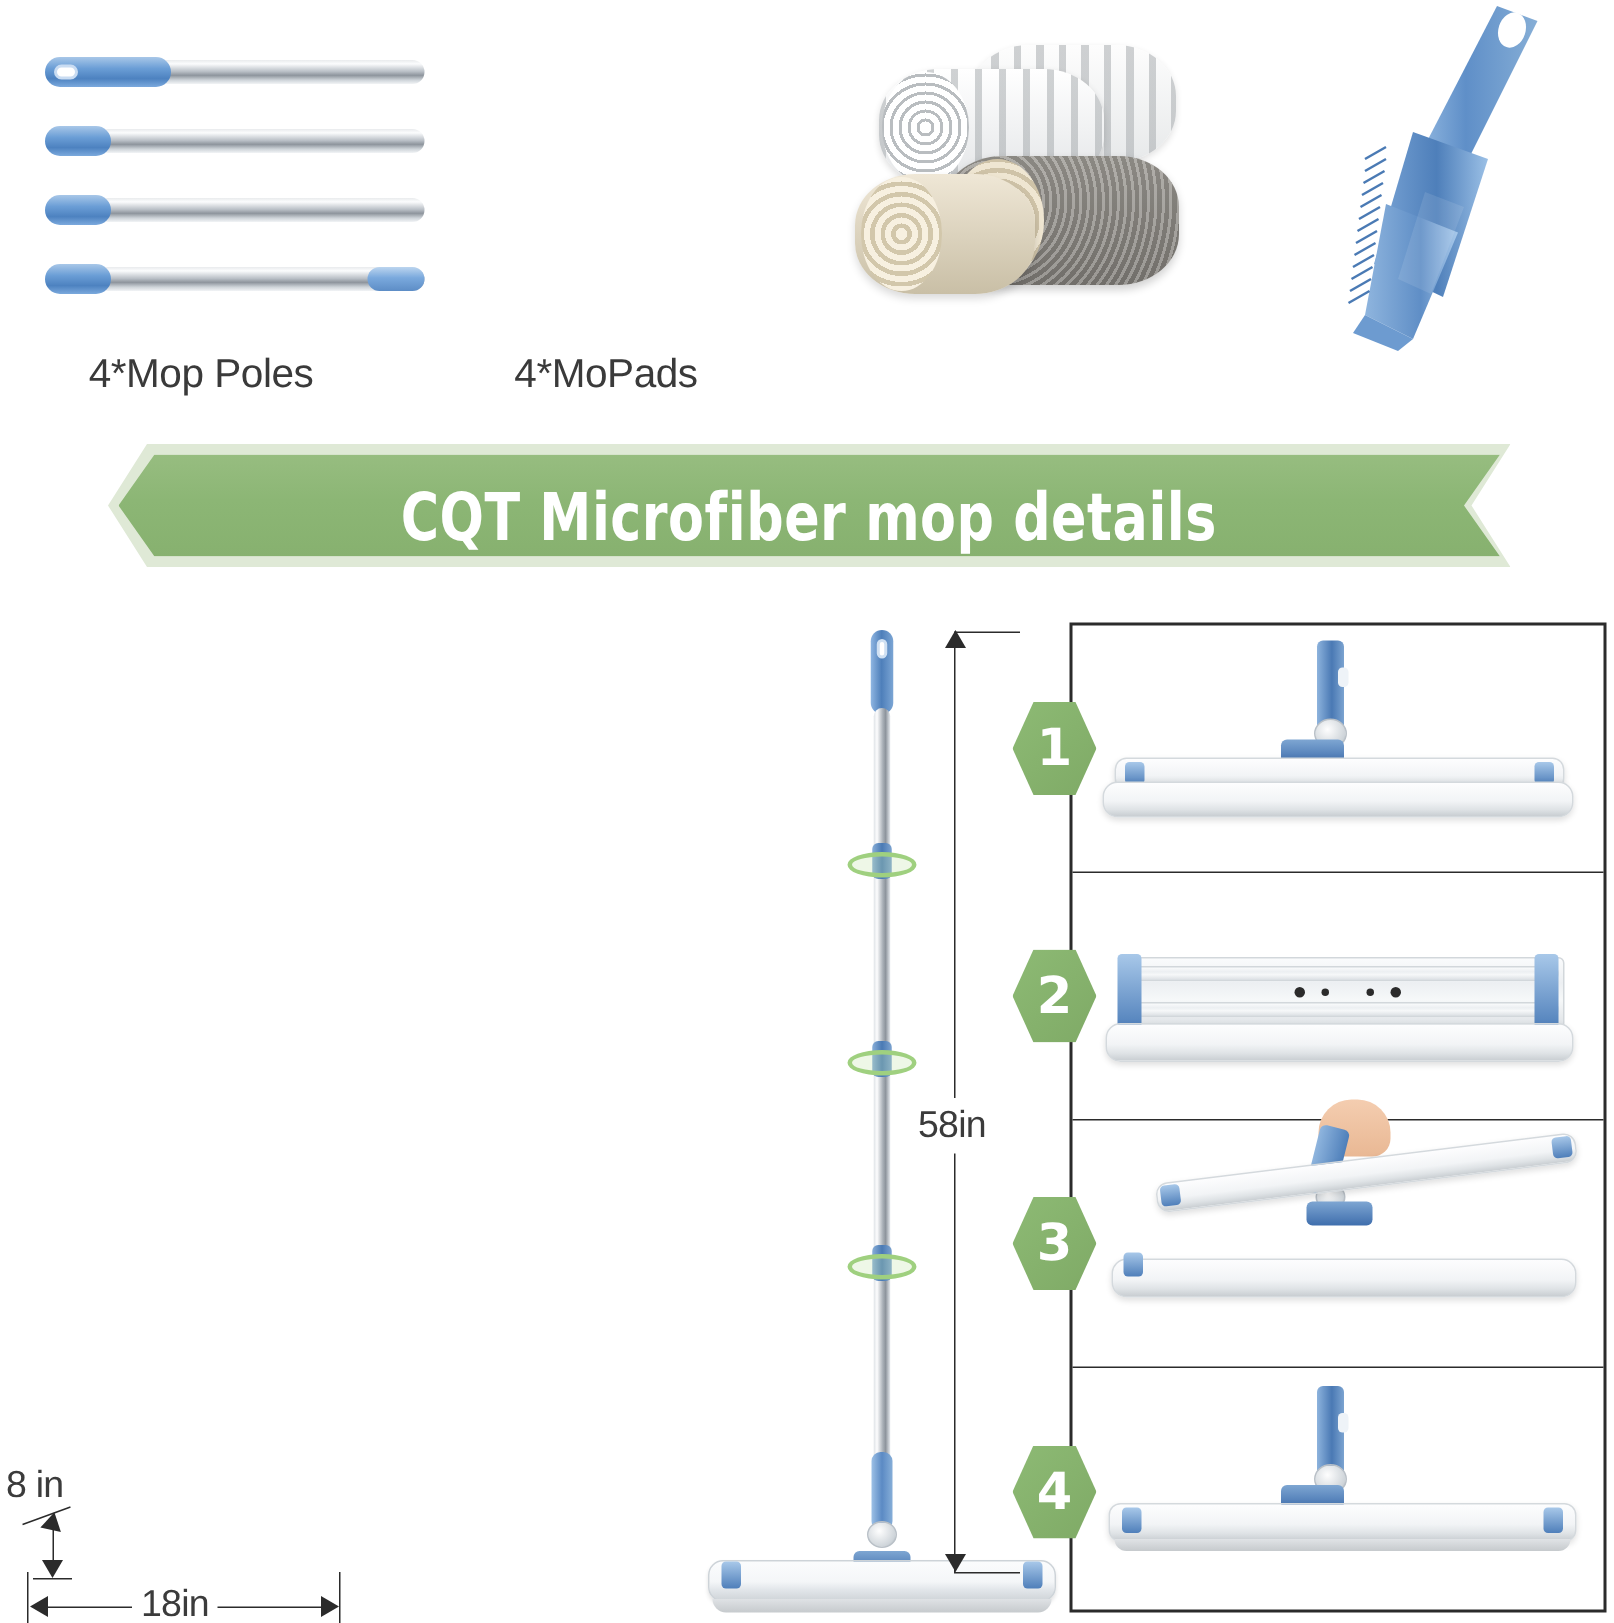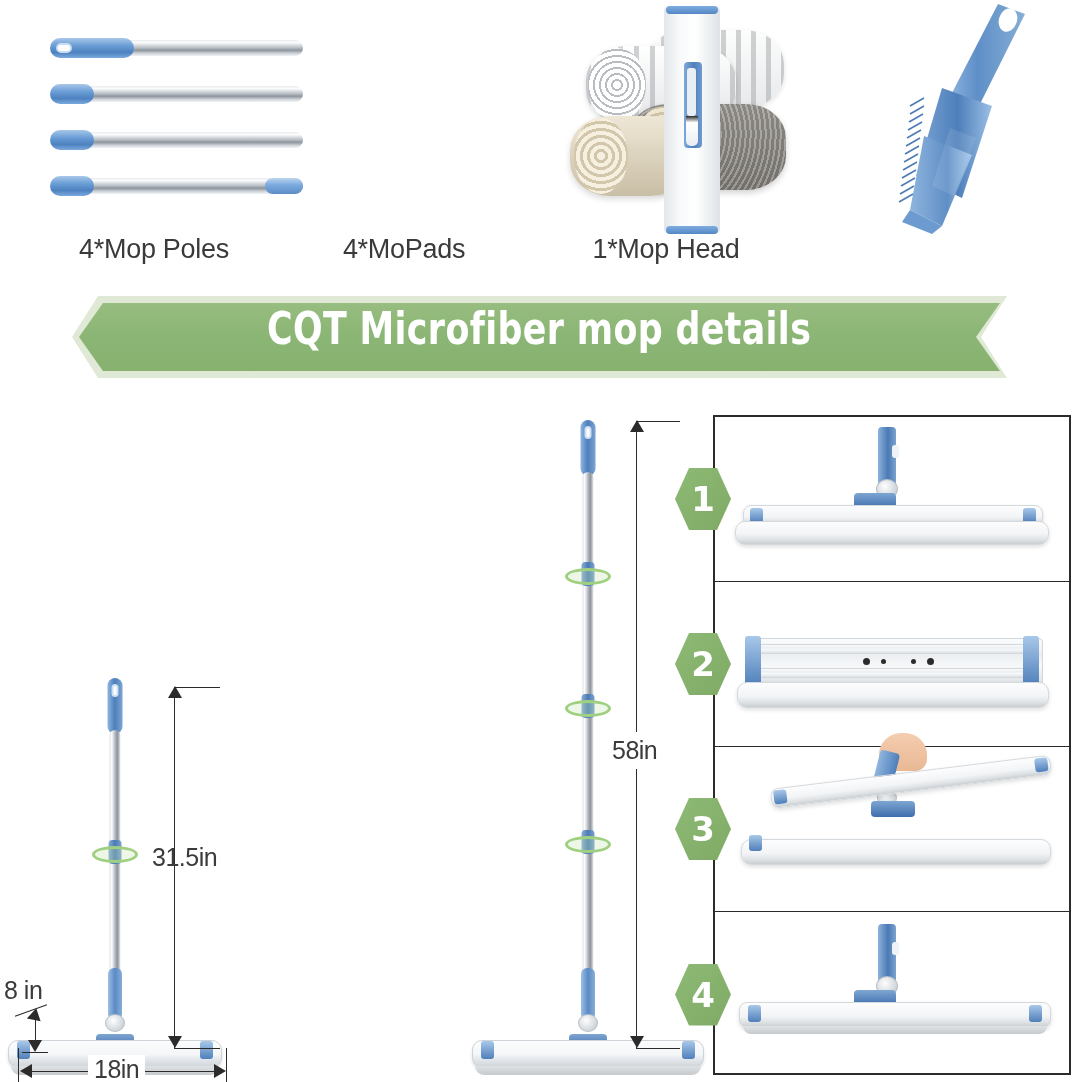--- a/index.html
+++ b/index.html
@@ -87,21 +87,21 @@
   .banner-wrap { position: absolute; left: 72px; top: 296px; width: 935px; height: 82px; }
   .banner-outer {
     position: absolute; inset: 0;
     background: #dfe9d6;
     clip-path: polygon(0 50%, 26px 0, 100% 0, 100% 0, calc(100% - 26px) 50%, 100% 100%, 26px 100%);
   }
   .banner-inner {
     position: absolute; left: 7px; top: 7px; right: 7px; bottom: 7px;
     background: linear-gradient(to bottom,#97bd80 0%,#8cb675 45%,#87b16f 100%);
     clip-path: polygon(0 50%, 24px 0, 100% 0, calc(100% - 24px) 50%, 100% 100%, 24px 100%);
-    display: flex; align-items: flex-start; justify-content: center;
+    display: flex; align-items: flex-end; justify-content: center;
   }
   .banner-text {
     color: #ffffff; font-size: 44px; font-weight: bold;
     font-family: "DejaVu Sans Condensed","Liberation Sans Narrow","Liberation Sans", sans-serif;
     transform: scaleX(0.88); letter-spacing: 0.4px; white-space: nowrap;
   }
 
   
   .diagrams { position: absolute; left: 0; top: 400px; width: 710px; height: 682px; }
   .mopfig { position: absolute; bottom: 0; }
@@ -215,21 +215,21 @@
   }
   .dot { position: absolute; background: #2b2b2b; border-radius: 50%; }
 </style>
 </head>
 <body>
 
 <div class="page">
 
   <div class="top-row">
 
-    <div class="prod-cell" style="left:0;width:268px;margin-left:20px;">
+    <div class="prod-cell" style="left:0;width:268px;">
       <div class="poles">
         <div class="pole" style="left:12px;top:0;width:253px;">
           <div class="shaft" style="left:72px;width:181px;"></div>
           <div class="grip" style="width:84px;"></div>
           <div class="hole"></div>
         </div>
         <div class="pole" style="left:12px;top:46px;width:253px;">
           <div class="shaft" style="left:34px;width:219px;"></div>
           <div class="grip" style="width:44px;"></div>
         </div>
@@ -263,31 +263,20 @@
           <div class="spiral" style="left:6px;width:62px;background:repeating-radial-gradient(circle at 50% 50%,#efe6d2 0 4px,#cfc3a8 4px 7px);"></div>
         </div>
 
         <div class="roll" style="left:2px;top:88px;width:120px;height:80px;background:linear-gradient(to bottom,#efe7d6,#c9bfa6);box-shadow:0 3px 6px rgba(0,0,0,.15);">
           <div class="spiral" style="left:4px;width:54px;background:repeating-radial-gradient(circle at 50% 50%,#f7f0e0 0 4px,#d2c7ab 4px 7px);"></div>
         </div>
       </div>
       <div class="prod-label">4*MoPads</div>
     </div>
 
-    <div class="prod-cell" style="left:540px;width:252px;">
-      <div class="mophead" style="left:124px;">
-        <div class="plate"></div>
-        <div class="capT"></div>
-          <div class="capB"></div>
-        <div class="clip"></div>
-        <div class="clipslot"></div>
-        <div class="clipnose"></div>
-      </div>
-      <div class="prod-label">1*Mop Head</div>
-    </div>
 
     <div class="prod-cell" style="left:792px;width:284px;">
       <div class="scraper" style="left:88px;">
         <svg width="160" height="234" viewBox="0 0 160 234">
           <defs>
             <linearGradient id="gH" x1="0" y1="0" x2="1" y2="0">
               <stop offset="0%" stop-color="#9dc1e6"></stop>
                 <stop offset="45%" stop-color="#5f8fc8"></stop>
                 <stop offset="100%" stop-color="#86aed6"></stop>
             </linearGradient>
@@ -334,42 +323,20 @@
 
   <div class="banner-wrap">
     <div class="banner-outer"></div>
     <div class="banner-inner">
       <span class="banner-text">CQT Microfiber mop details</span>
     </div>
   </div>
 
   <div class="diagrams">
 
-    <div class="mopfig" style="left:0;width:230px;height:682px;">
-      <div class="mop-grip" style="top:278px;height:56px;"></div>
-      <div class="mop-grip-hole" style="top:284px;"></div>
-      <div class="mop-pole-v" style="top:330px;height:250px;"></div>
-      <div class="joint" style="top:440px;"></div>
-      <div class="ring" style="top:446px;"></div>
-      <div class="lower-grip" style="top:568px;"></div>
-      <div class="swivel" style="top:614px;"></div>
-      <div class="head-mount" style="top:634px;"></div>
-      <div class="head-plate" style="top:640px;width:214px;height:28px;">
-        <div class="blue-corner" style="left:8px;"></div>
-        <div class="blue-corner" style="right:8px;"></div>
-      </div>
-      <div class="head-fringe" style="top:666px;width:208px;height:9px;"></div>
-
-      <div class="arrow-up" style="left:168px;top:286px;"></div>
-      <div class="dim-v" style="left:174px;top:296px;height:352px;"></div>
-      <div class="arrow-down" style="left:168px;top:636px;"></div>
-      <div class="dim-h" style="left:174px;top:287px;width:46px;"></div>
-      <div class="dim-h" style="left:174px;top:648px;width:46px;"></div>
-      <div class="dim-label" style="left:152px;top:443px;">31.5in</div>
-    </div>
 
     <div>
       <div class="dim-label" style="position:absolute;left:4px;top:576px;">8 in</div>
       <div class="arrow-up" style="left:28px;top:608px;transform:rotate(12deg);"></div>
       <div class="dim-v" style="left:35px;top:618px;height:32px;"></div>
       <div class="arrow-down" style="left:28px;top:640px;"></div>
       <div class="dim-h" style="left:14px;top:610px;width:34px;transform:rotate(-20deg);"></div>
       <div class="dim-h" style="left:22px;top:652px;width:26px;"></div>
 
       <div class="dim-v" style="left:18px;top:648px;height:34px;"></div>

